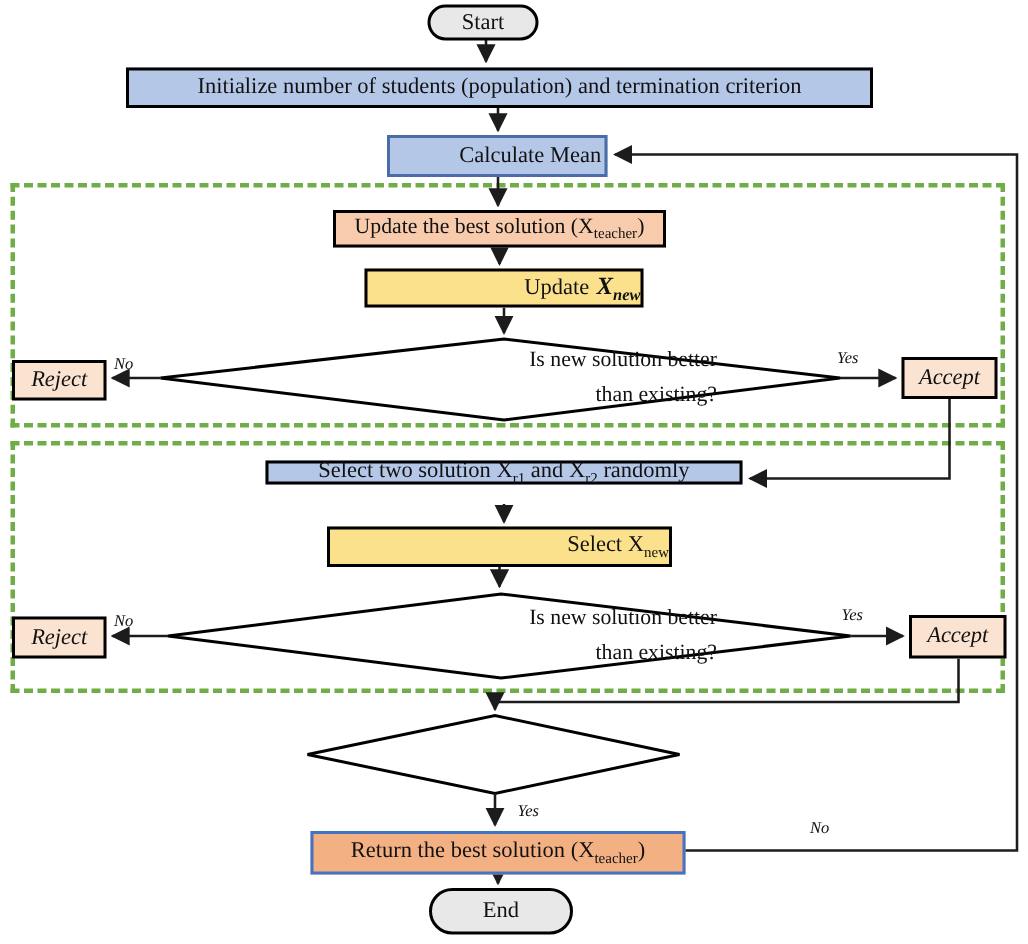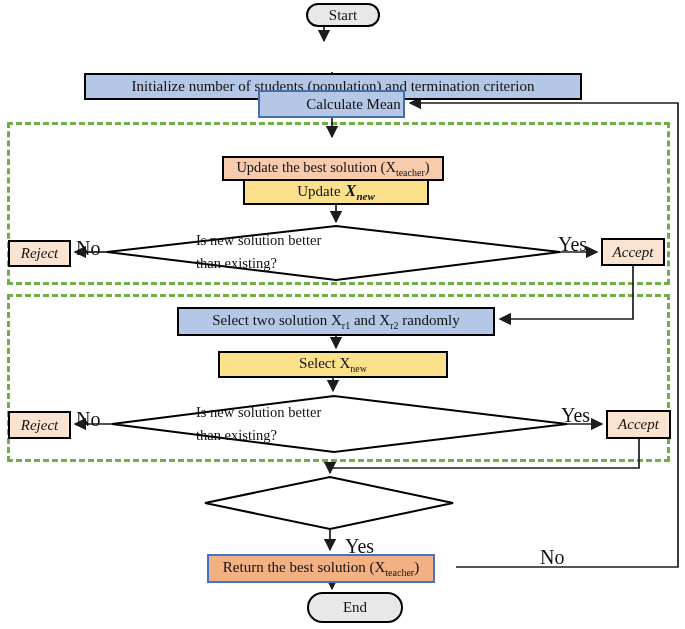--- a/index.html
+++ b/index.html
@@ -13,30 +13,30 @@
     border:3px dashed var(--phase-green,#6fad47);background:transparent;
   }
   .node{
     position:absolute;z-index:2;box-sizing:border-box;
     display:flex;align-items:center;justify-content:center;
     font-size:15px;line-height:1.1;white-space:nowrap;text-align:center;
   }
   .rect{border:2px solid #000;}
   .blue{background:var(--node-blue,#b5c7e7);}
   .blue-border{border:2px solid var(--node-blue-border,#4a6da7);}
-  .salmon{background:var(--node-salmon,#f8cbad);margin-top:16px;}
+  .salmon{background:var(--node-salmon,#f8cbad);}
   .peach{background:var(--node-peach,#fbe3d2);font-style:italic;}
-  .yellow{background:var(--node-yellow,#fce18c);}
+  .yellow{background:var(--node-yellow,#fce18c);justify-content:flex-end;}
   .orange{background:var(--node-orange,#f3b183);border:2px solid var(--node-orange-border,#4472c4);}
-  .oval{background:var(--node-gray,#e8e8e8);border:2.5px solid #000;margin-left:21px;}
+  .oval{background:var(--node-gray,#e8e8e8);border:2.5px solid #000;}
   .dtext{
-    position:absolute;z-index:2;text-align:left;font-size:14.5px;line-height:23px;
+    position:absolute;z-index:2;text-align:right;font-size:14.5px;line-height:23px;
   }
   .edge-label{
-    position:absolute;z-index:3;font-size:20px;background:transparent;
+    position:absolute;z-index:3;font-size:11px;background:transparent;font-style:italic;
   }
   sub{font-size:10px;line-height:1;}
   .mvar{font-style:italic;font-weight:bold;font-size:16.5px;padding-left:1px;}
   .msub{font-style:italic;font-weight:bold;font-size:11px;}
   .diamond{fill:#ffffff;stroke:#000;stroke-width:2;}
   .edge{fill:none;stroke:var(--edge-black,#1c1c1c);stroke-width:1.7;marker-end:url(#arrowhead);}
 </style>
 </head>
 <body>
 
@@ -74,21 +74,21 @@
     <polygon class="diamond" points="205,503 330,477 453,503 330,529"></polygon>
     <path class="edge" d="M330,529 L330,550"></path>
     <path class="edge" d="M332,583 L332,589"></path>
     <path class="edge" d="M456,567 L678,567 L678,103 L410,103"></path>
   </svg>
 
   <div class="node oval" style="left:285px;top:3px;width:74px;height:24px;border-radius:12px;">
     <span>Start</span>
   </div>
 
-  <div class="node rect blue" style="left:84px;top:45px;width:498px;height:27px;border-width:2.5px;margin-top:28px;">
+  <div class="node rect blue" style="left:84px;top:45px;width:498px;height:27px;border-width:2.5px;">
     <span>Initialize number of students (population) and termination criterion</span>
   </div>
 
   <div class="node blue blue-border" style="left:258px;top:90px;width:147px;height:28px;padding-left:44px;">
     <span>Calculate Mean</span>
   </div>
 
   <div class="node rect salmon" style="left:222px;top:140px;width:222px;height:25px;font-size:14.5px;">
     <span><span>Update the best solution (X</span><sub>teacher</sub><span>)</span></span>
   </div>
@@ -105,21 +105,21 @@
   <div class="node rect peach" style="left:8px;top:240px;width:63px;height:27px;">
     <span>Reject</span>
   </div>
   <div class="edge-label" style="left:76px;top:237px;">No</div>
 
   <div class="node rect peach" style="left:601px;top:238px;width:64px;height:28px;">
     <span>Accept</span>
   </div>
   <div class="edge-label" style="left:558px;top:233px;">Yes</div>
 
-  <div class="node rect blue" style="left:177px;top:307px;width:318px;height:29px;">
+  <div class="node rect blue" style="left:177px;top:307px;width:318px;height:16px;">
     <span><span>Select two solution X</span><sub>r1</sub><span> and X</span><sub>r2</sub><span> randomly</span></span>
   </div>
 
   <div class="node rect yellow" style="left:218px;top:351px;width:230px;height:27px;">
     <span><span>Select X</span><sub>new</sub></span>
   </div>
 
   <div class="dtext" style="left:196px;top:401px;width:282px;">
     <div>Is new solution better</div>
     <div>than existing?</div>
@@ -131,21 +131,21 @@
   <div class="edge-label" style="left:76px;top:408px;">No</div>
 
   <div class="node rect peach" style="left:606px;top:410px;width:65px;height:29px;">
     <span>Accept</span>
   </div>
   <div class="edge-label" style="left:561px;top:404px;">Yes</div>
 
 
   <div class="edge-label" style="left:345px;top:535px;">Yes</div>
 
-  <div class="node orange" style="left:207px;top:554px;width:228px;height:29px;">
+  <div class="node orange" style="left:207px;top:554px;width:250px;height:29px;">
     <span><span>Return the best solution (X</span><sub>teacher</sub><span>)</span></span>
   </div>
   <div class="edge-label" style="left:540px;top:546px;">No</div>
 
   <div class="node oval" style="left:286px;top:592px;width:96px;height:31px;border-radius:16px;align-items:center;">
     <span>End</span>
   </div>
 
 </div>
 

